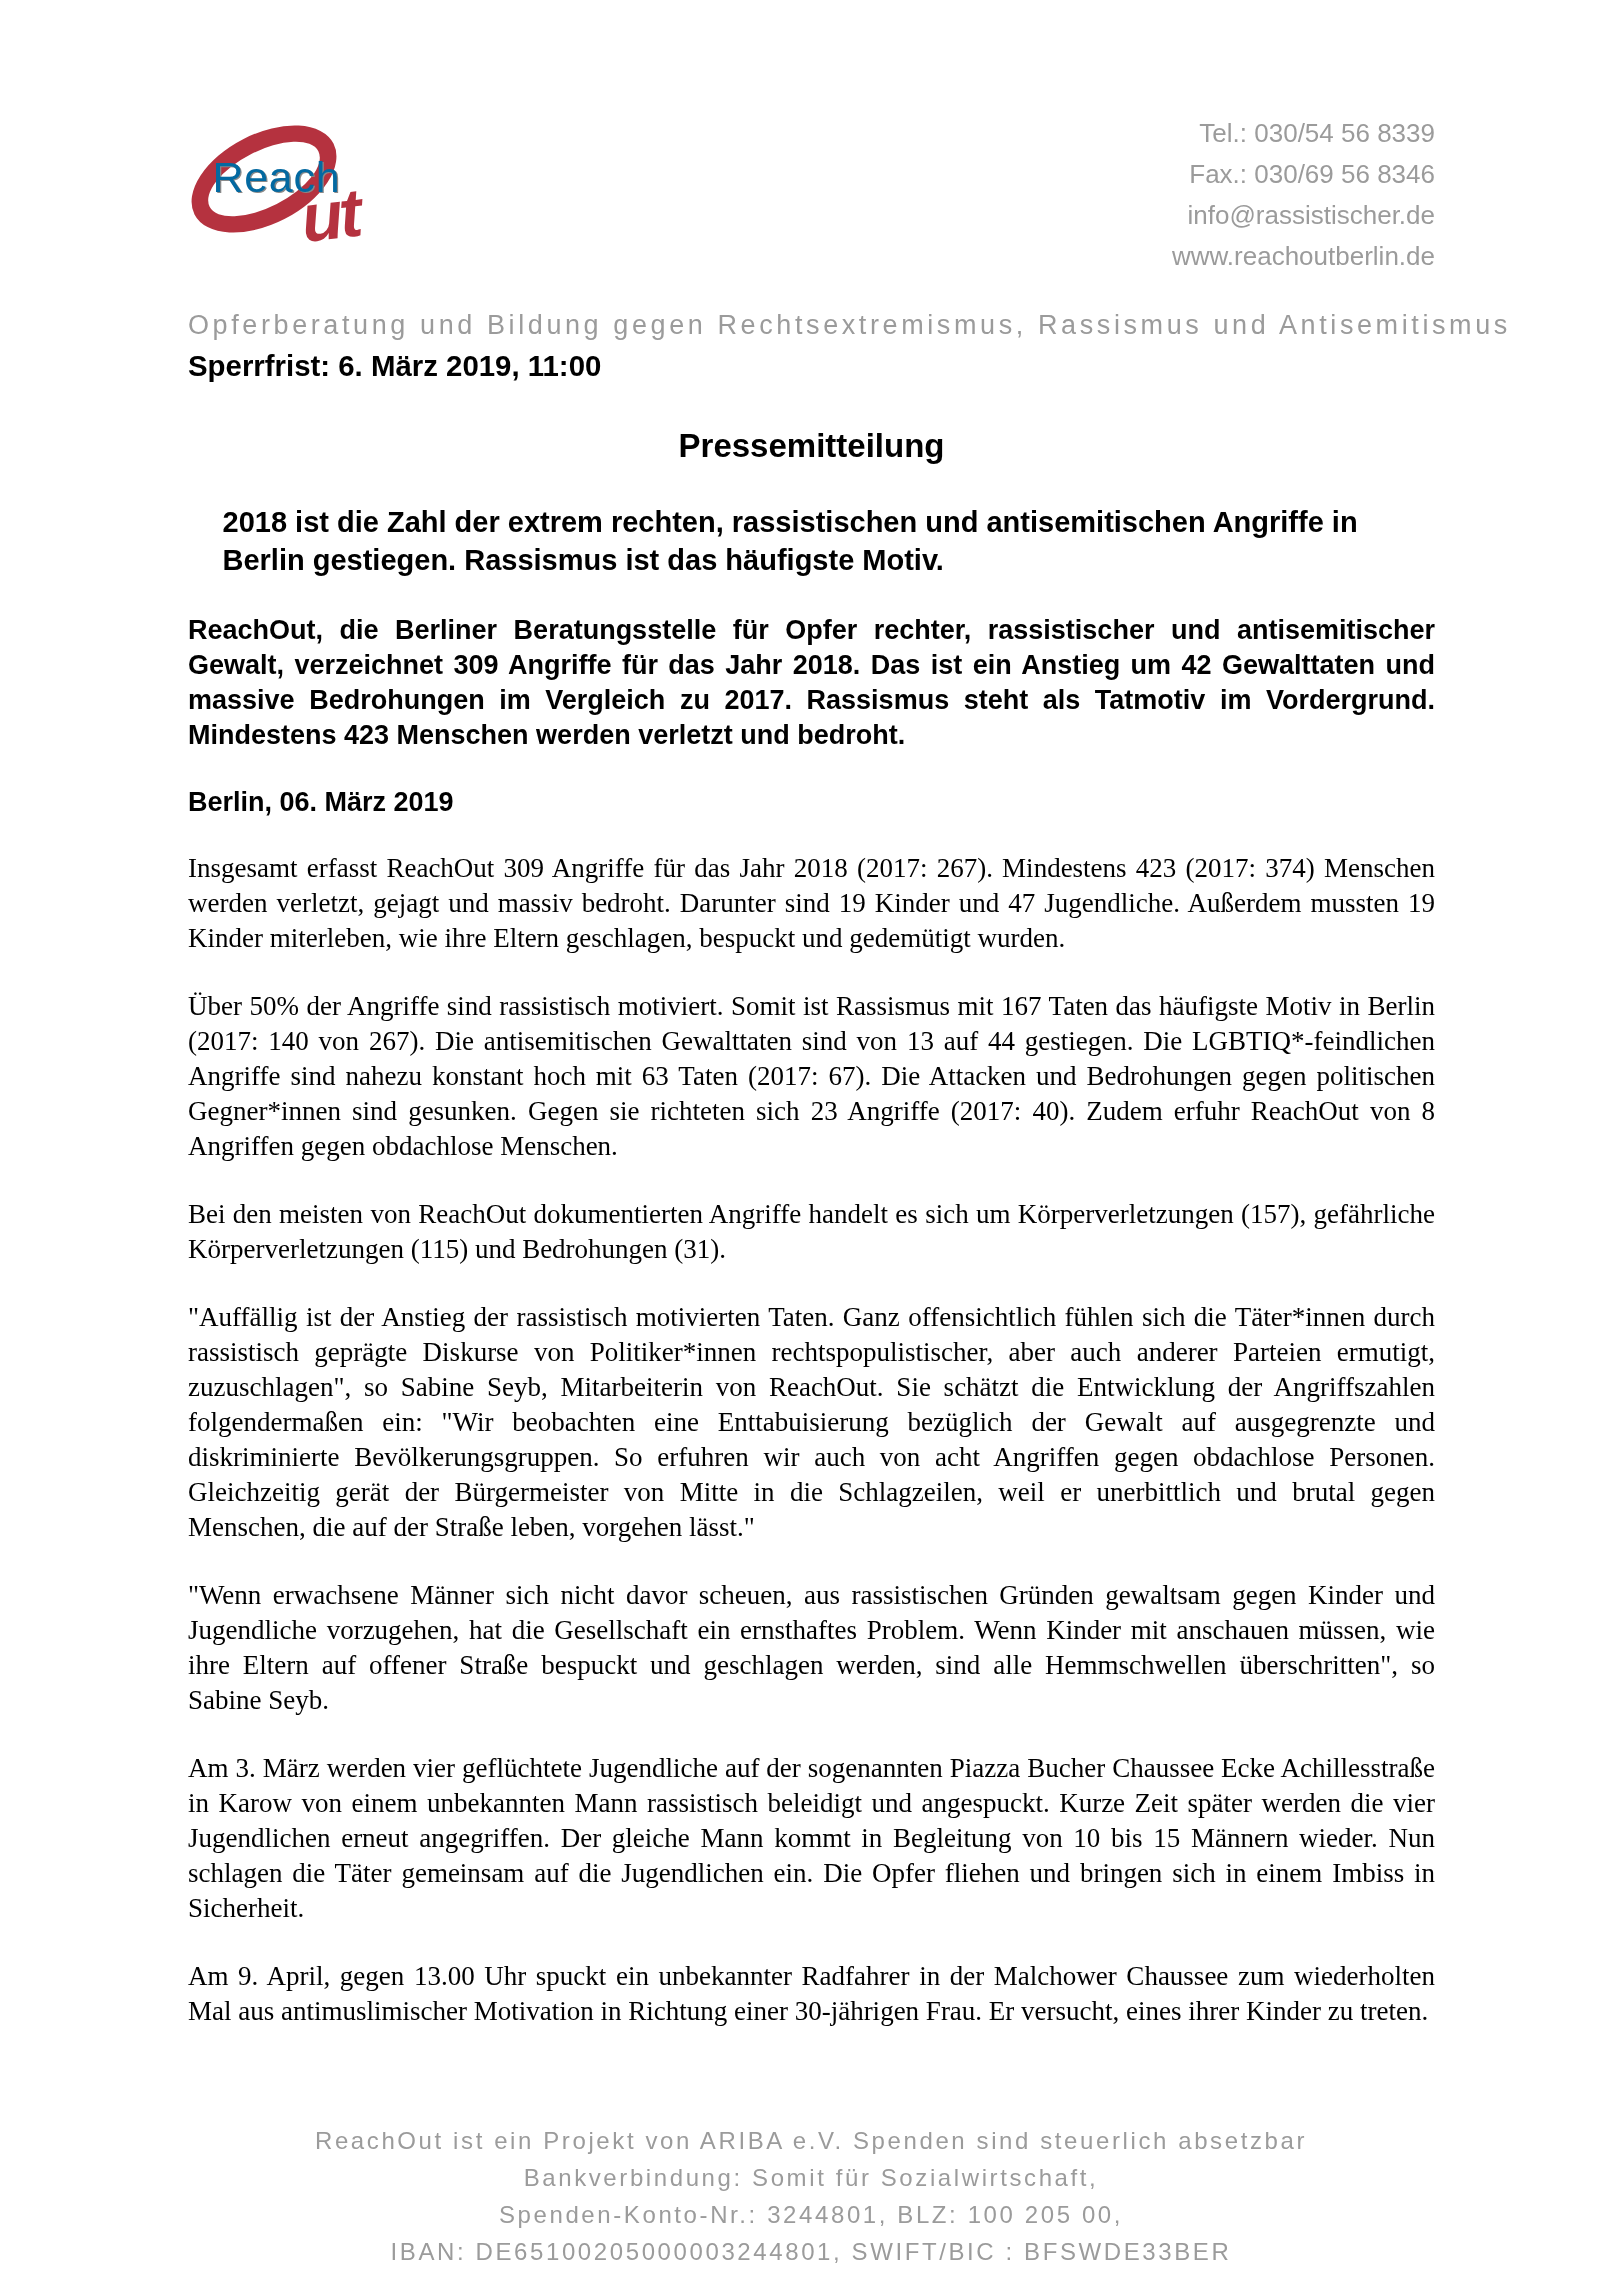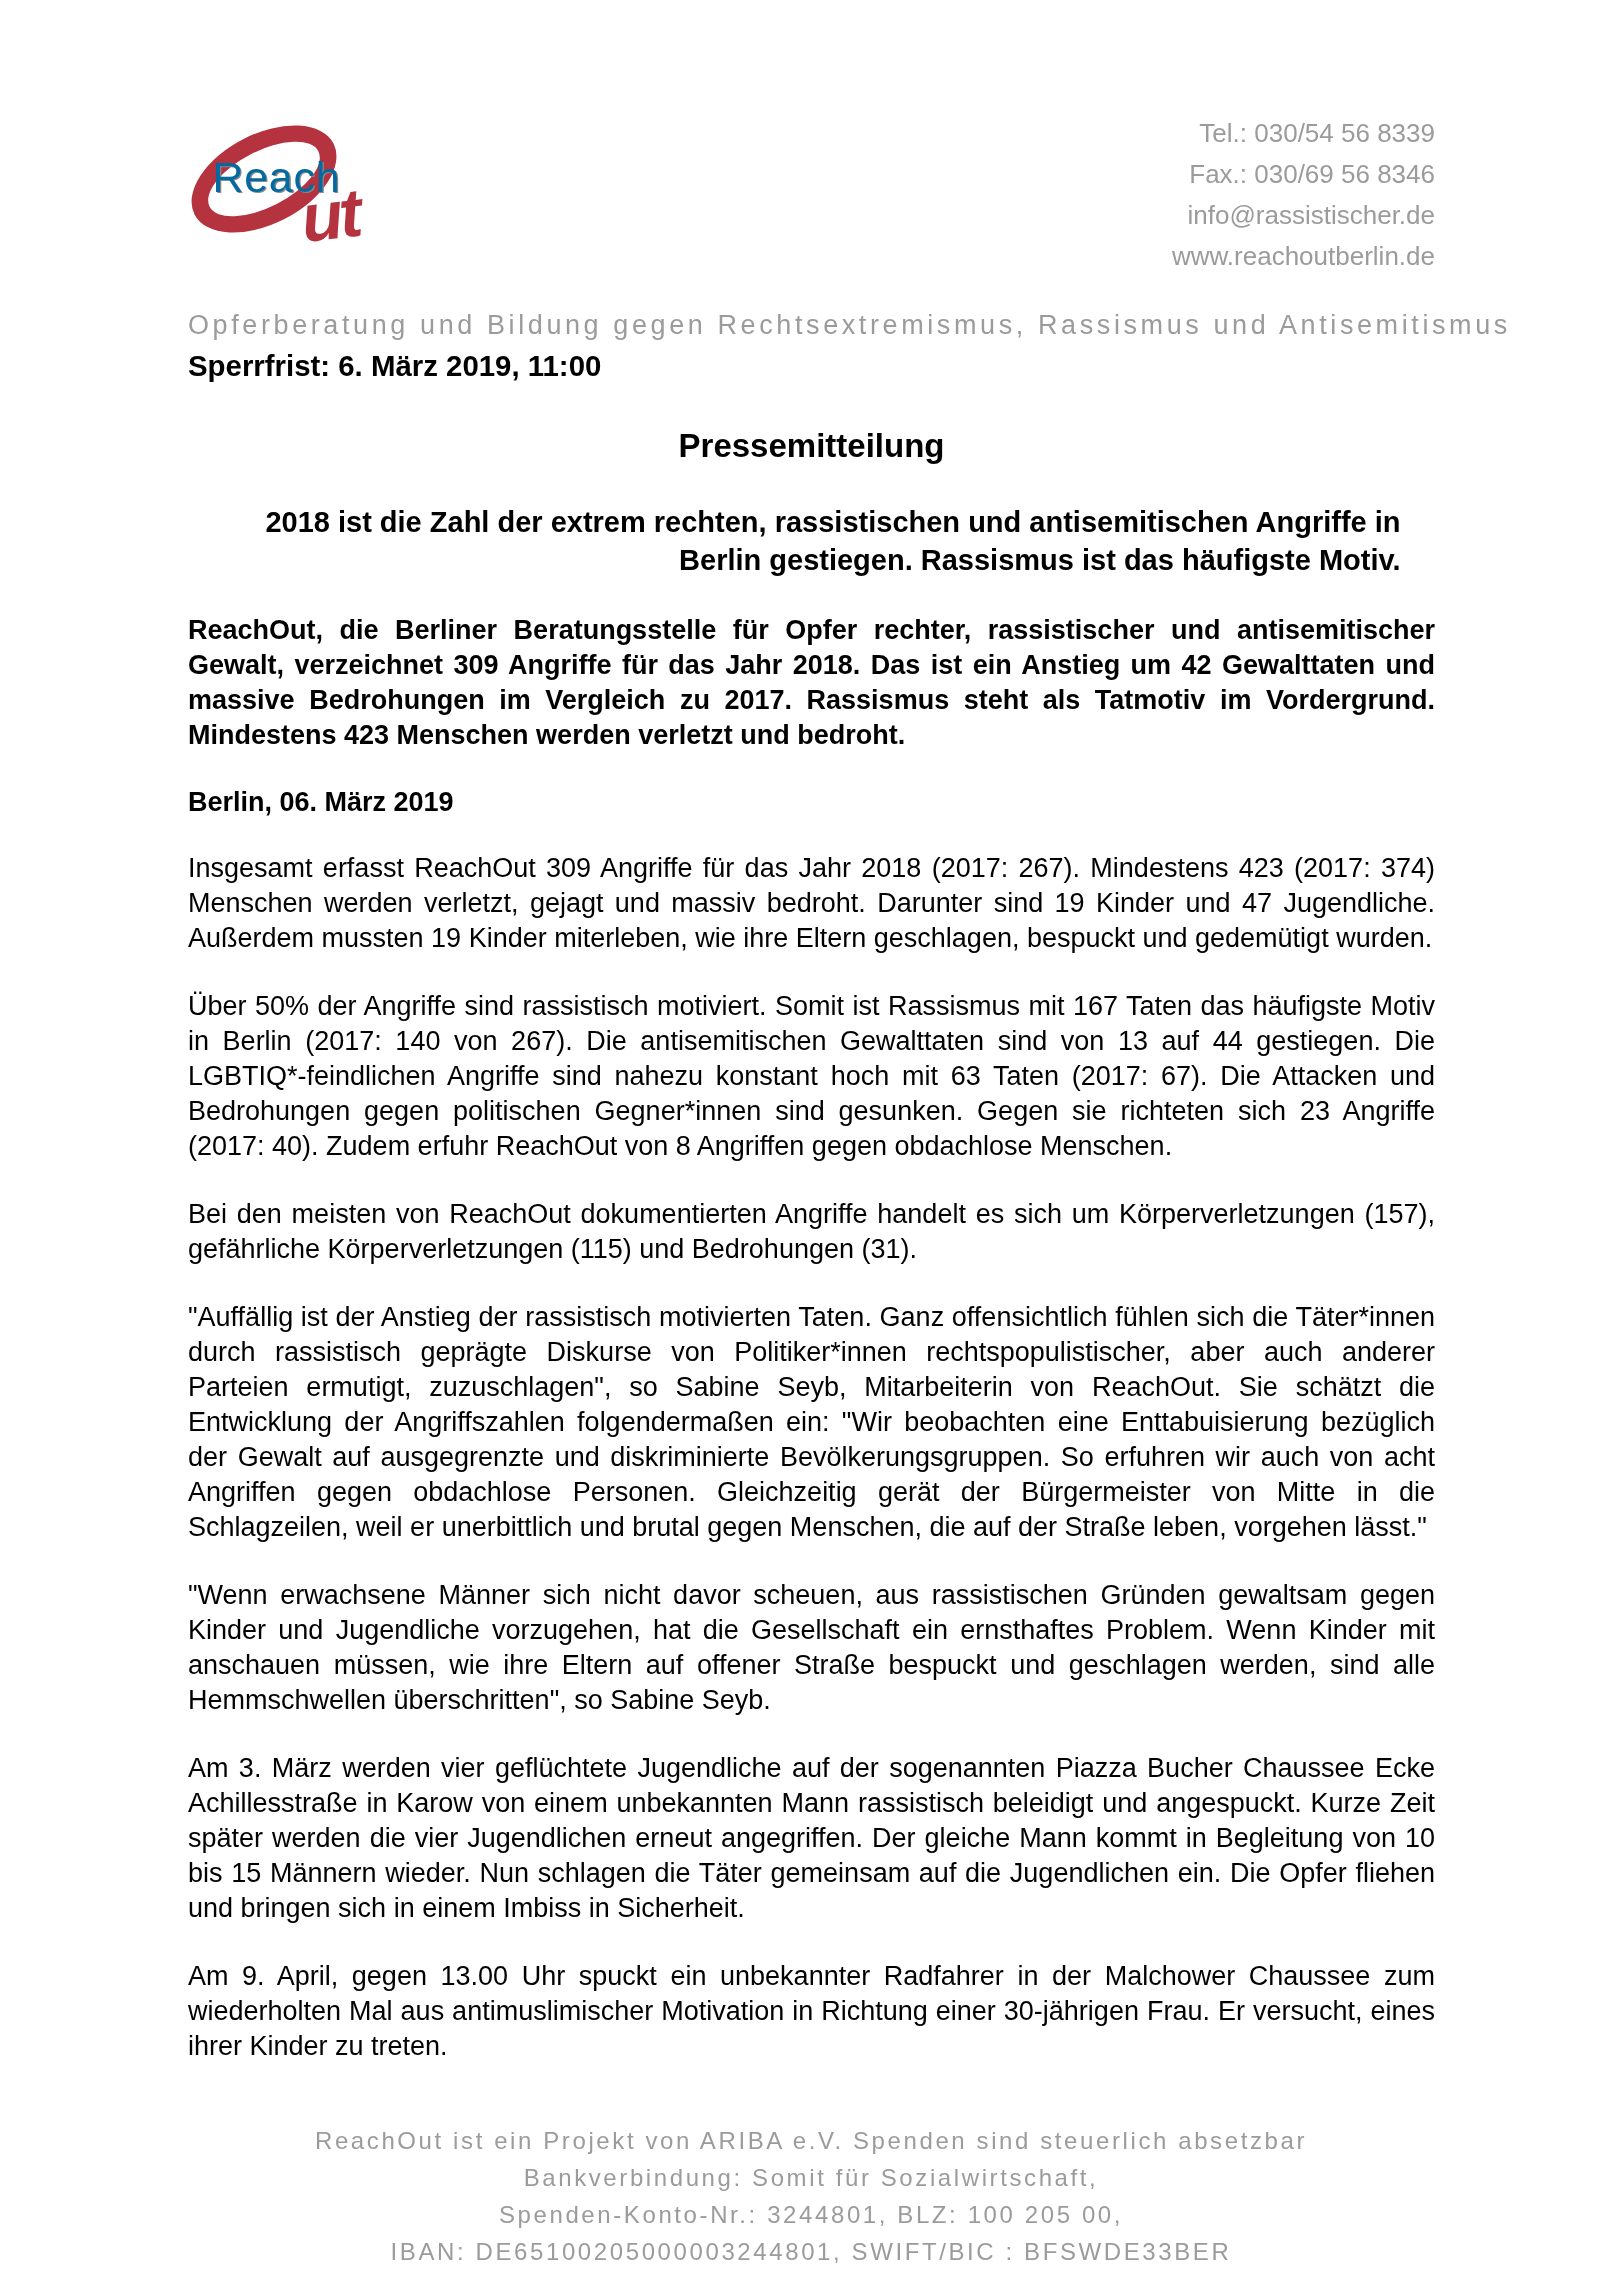--- a/index.html
+++ b/index.html
@@ -94,21 +94,21 @@
     font-weight: bold;
     margin-bottom: 44px;
   }
   .doc-title {
     text-align: center;
     font-size: 33px;
     font-weight: bold;
     margin-bottom: 38px;
   }
   .doc-subtitle {
-    text-align: right;
+    text-align: left;
     font-size: 29px;
     font-weight: bold;
     line-height: 38px;
     margin: 0 auto 34px auto;
     max-width: 1178px;
   }
   .lead {
     font-size: 27px;
     font-weight: bold;
     line-height: 35px;
@@ -118,20 +118,21 @@
   .dateline {
     font-size: 27px;
     font-weight: bold;
     margin-bottom: 33px;
   }
   .para {
     font-size: 27px;
     line-height: 35px;
     text-align: justify;
     margin-bottom: 33px;
+    font-family: Liberation Serif, serif;
   }
   .chronicle-heading {
     font-size: 27px;
     font-style: italic;
     margin-bottom: 33px;
   }
 
   
   .footer {
     position: absolute;

